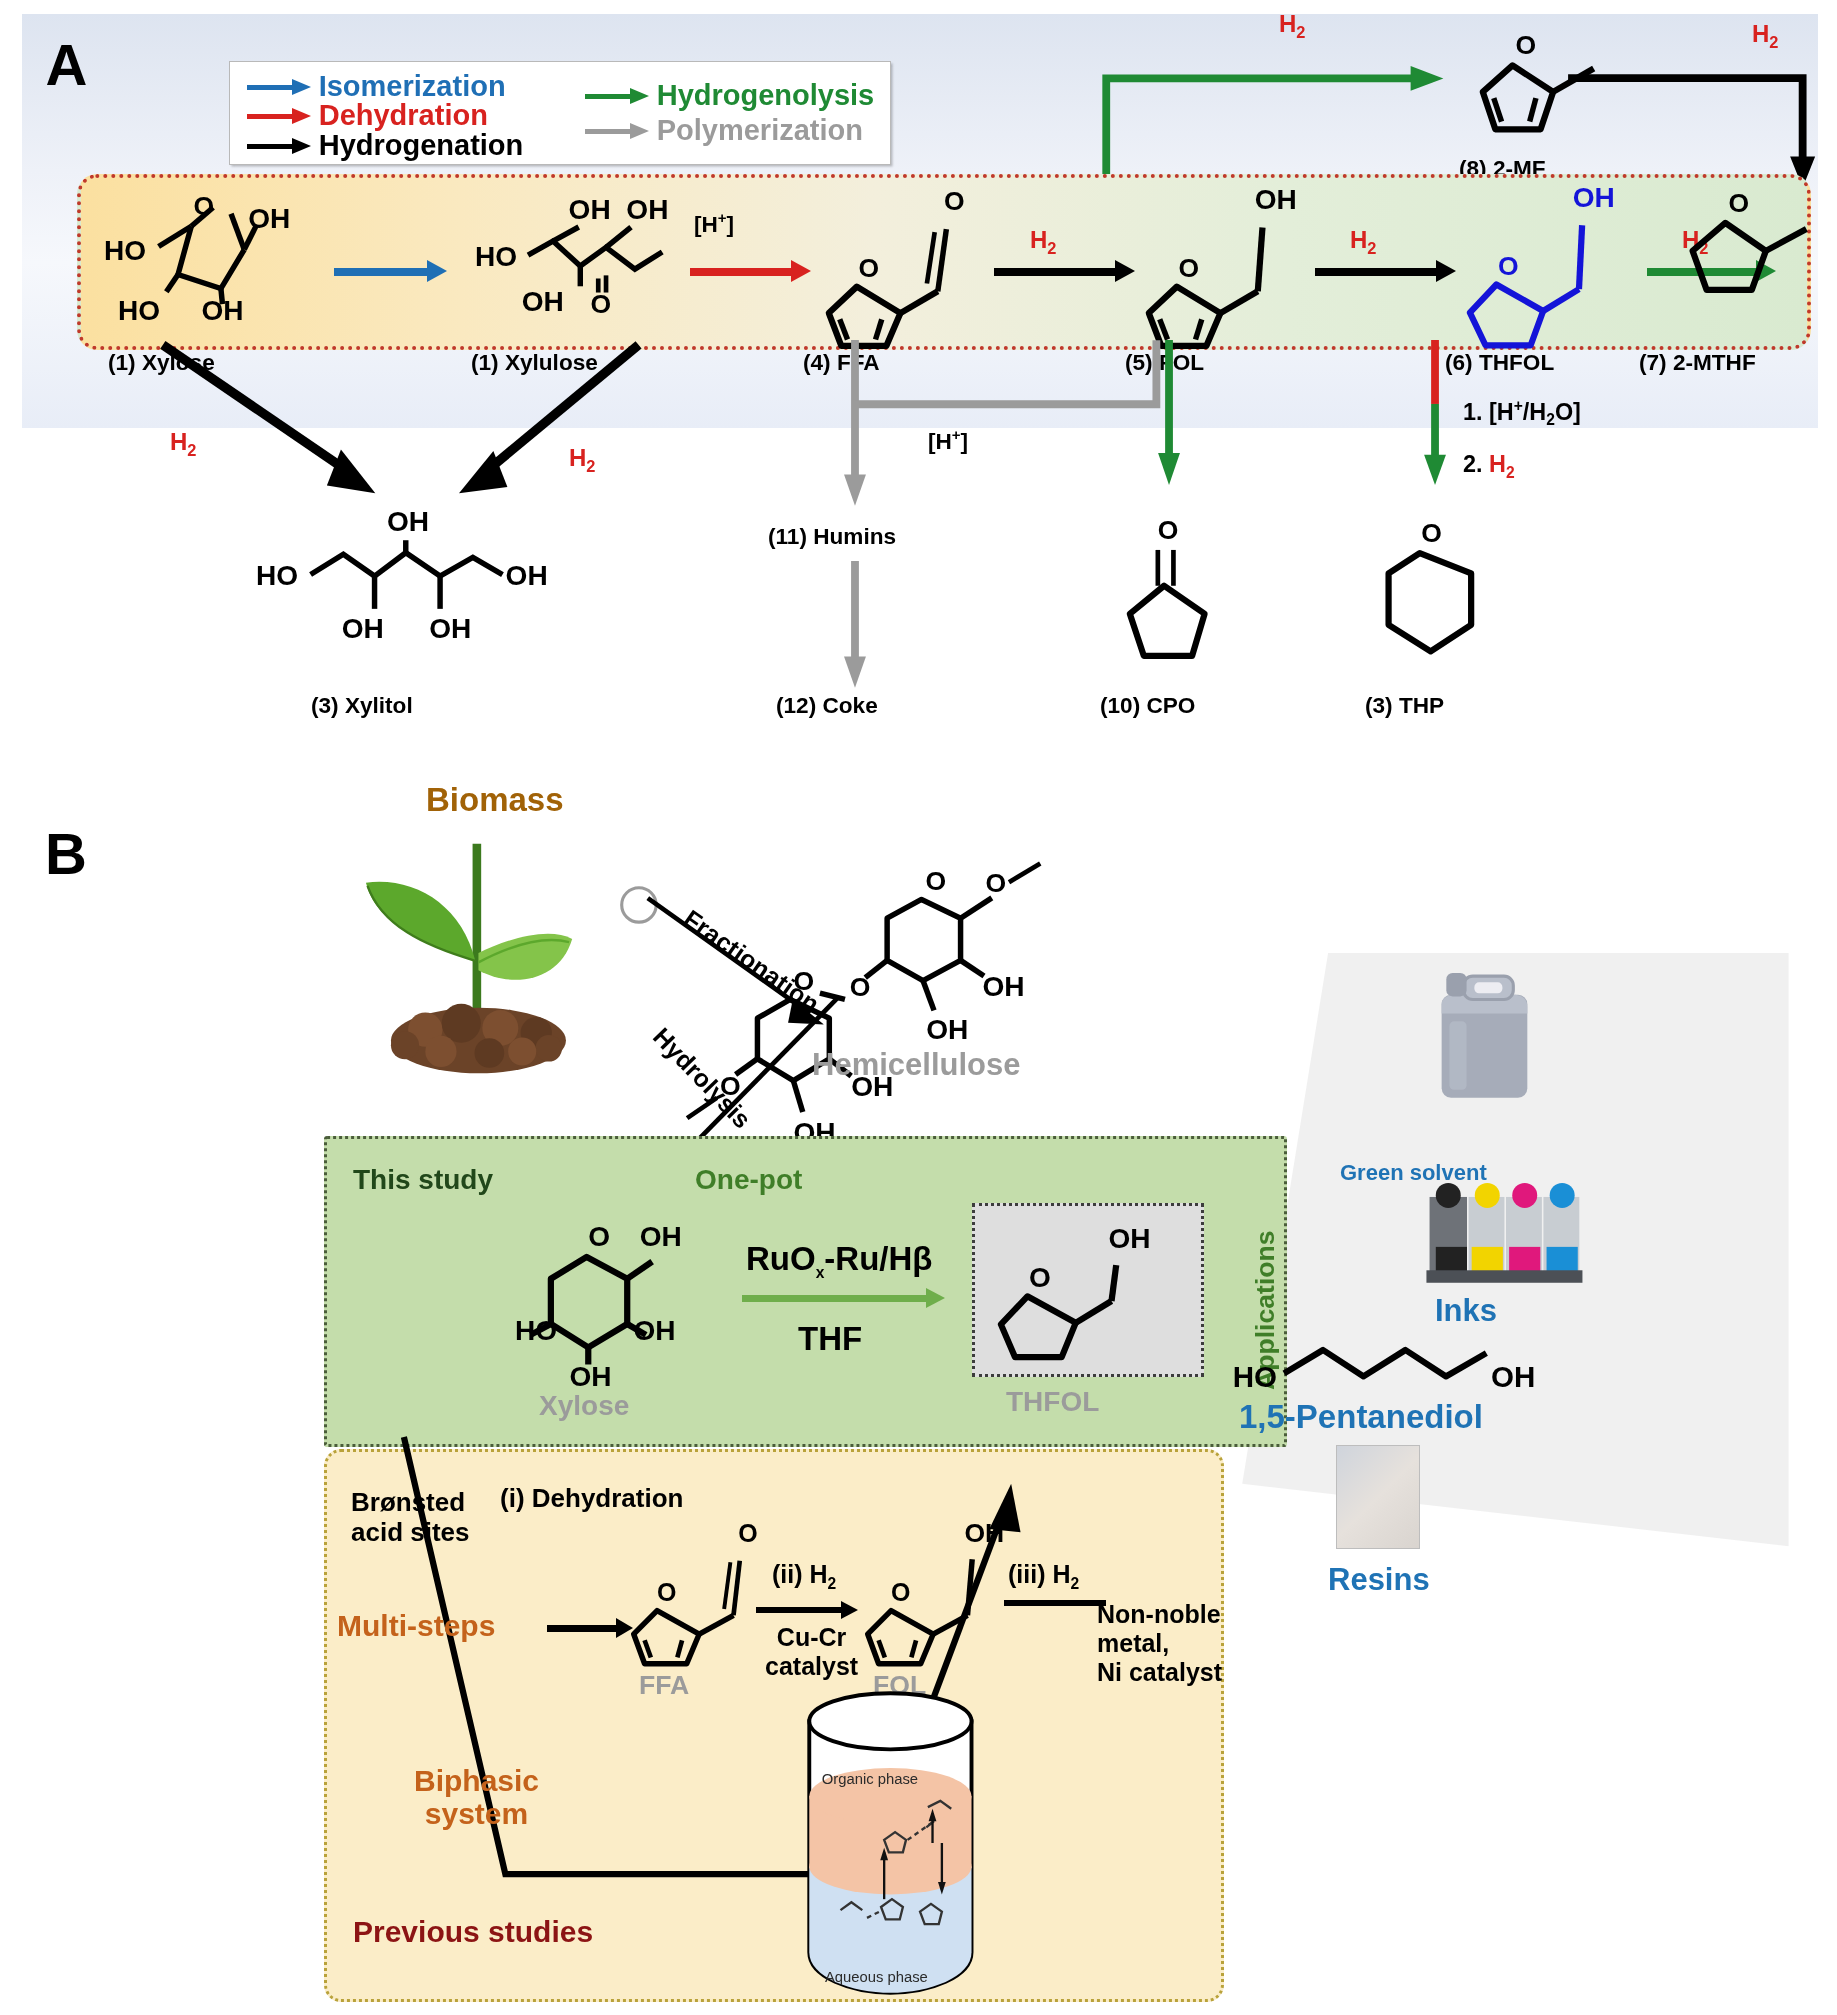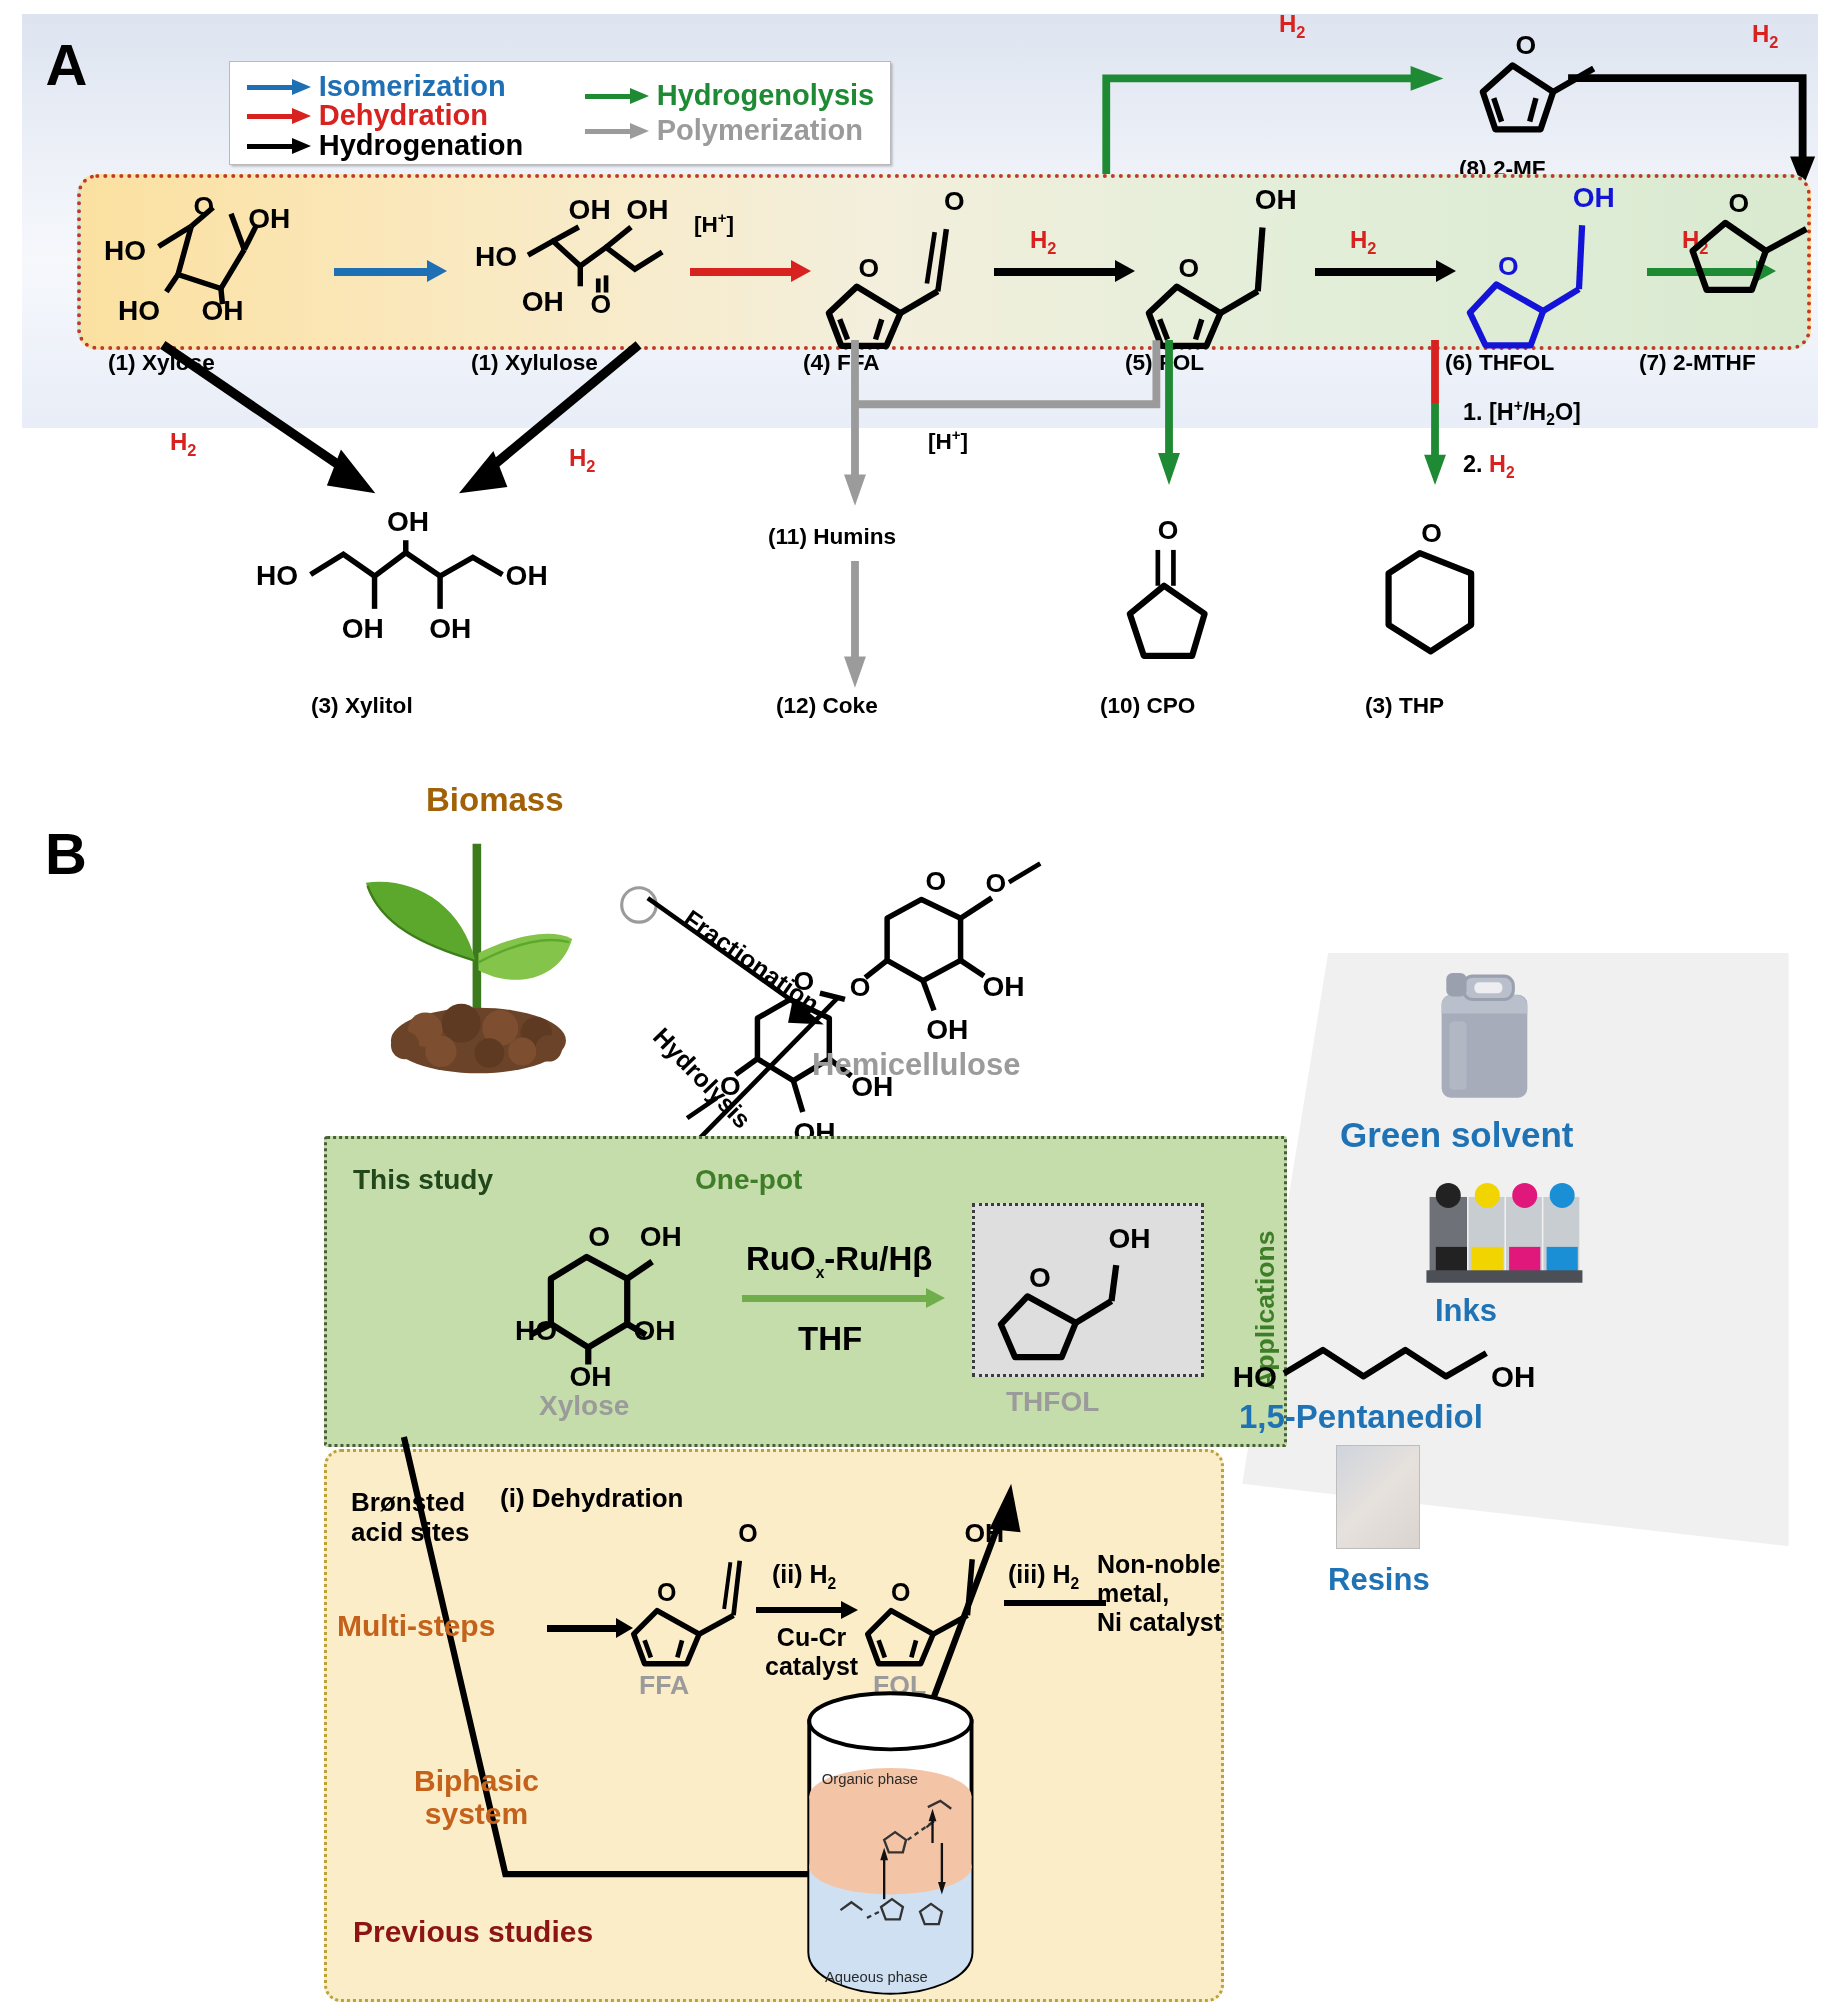--- a/index.html
+++ b/index.html
@@ -408,21 +408,21 @@
 <div class="abs greenttl rot90" style="left:1250px;top:1390px;font-size:26.6px;">Applications</div>
 
 <svg class="abs" style="left:1421px;top:959px;" width="141" height="148" viewBox="0 0 180 190">
   <rect x="26" y="46" width="110" height="132" rx="12" fill="#a6acb9"></rect>
   <path d="M26,62 L26,58 C26,50 34,46 46,46 L118,46 C130,46 136,52 136,62 L136,70 L26,70 Z" fill="#b9bfcb"></path>
   <rect x="54" y="22" width="64" height="30" rx="12" fill="#b9bfcb" stroke="#9aa0ad" stroke-width="4"></rect>
   <rect x="68" y="30" width="36" height="14" rx="6" fill="#ededf2"></rect>
   <rect x="32" y="18" width="26" height="30" rx="8" fill="#9aa0ad"></rect>
   <rect x="36" y="80" width="22" height="88" rx="6" fill="#b9bfcb" opacity=".6"></rect>
 </svg>
-<div class="abs bluettl" style="left:1340px;top:1115px;font-size:35px;">Green solvent</div>
+<div class="abs bluettl" style="left:1340px;top:1160px;font-size:22px;">Green solvent</div>
 
 <svg class="abs" style="left:1420px;top:1172px;" width="172" height="117" viewBox="0 0 220 150">
   <rect x="12" y="32" width="48" height="96" fill="#6e7278"></rect>
   <rect x="62" y="32" width="46" height="96" fill="#c8cdd2"></rect>
   <rect x="110" y="32" width="46" height="96" fill="#c8cdd2"></rect>
   <rect x="158" y="32" width="46" height="96" fill="#c8cdd2"></rect>
   <rect x="20" y="96" width="40" height="34" fill="#222"></rect>
   <rect x="66" y="96" width="40" height="34" fill="#f2d400"></rect>
   <rect x="114" y="96" width="40" height="34" fill="#e0187c"></rect>
   <rect x="162" y="96" width="40" height="34" fill="#1a8fd6"></rect>
@@ -494,21 +494,21 @@
   <path d="M20,150 L28,172" stroke="#000" stroke-width="6"></path>
   <path d="M68,150 L62,172" stroke="#000" stroke-width="6"></path>
   <path d="M90,142 L134,118" stroke="#000" stroke-width="7"></path>
   <path d="M134,118 L140,46" stroke="#000" stroke-width="7"></path>
 </svg>
 <div class="abs grayttl" style="left:873px;top:1670px;font-size:26.6px;text-align:right;">FOL</div>
 
 <div class="abs blktxt" style="left:1008px;top:1560px;font-size:25px;">(iii) H<sub>2</sub></div>
 <div class="abs" style="left:1004px;top:1600px;width:102px;height:5.5px;background:#000;"></div>
 
-<div class="abs blktxt" style="left:1097px;top:1550px;font-size:25px;">
+<div class="abs blktxt" style="left:1097px;top:1600px;font-size:25px;">
   <span>Non-noble</span><br>
   <span>metal,</span><br>
   <span>Ni catalyst</span>
 </div>
 
 <div class="abs orangettl" style="left:414px;top:1764px;text-align:center;line-height:1.1;">
   <span>Biphasic</span><br>
   <span>system</span>
 </div>
 <div class="abs redttl" style="left:353px;top:1915px;">Previous studies</div>

